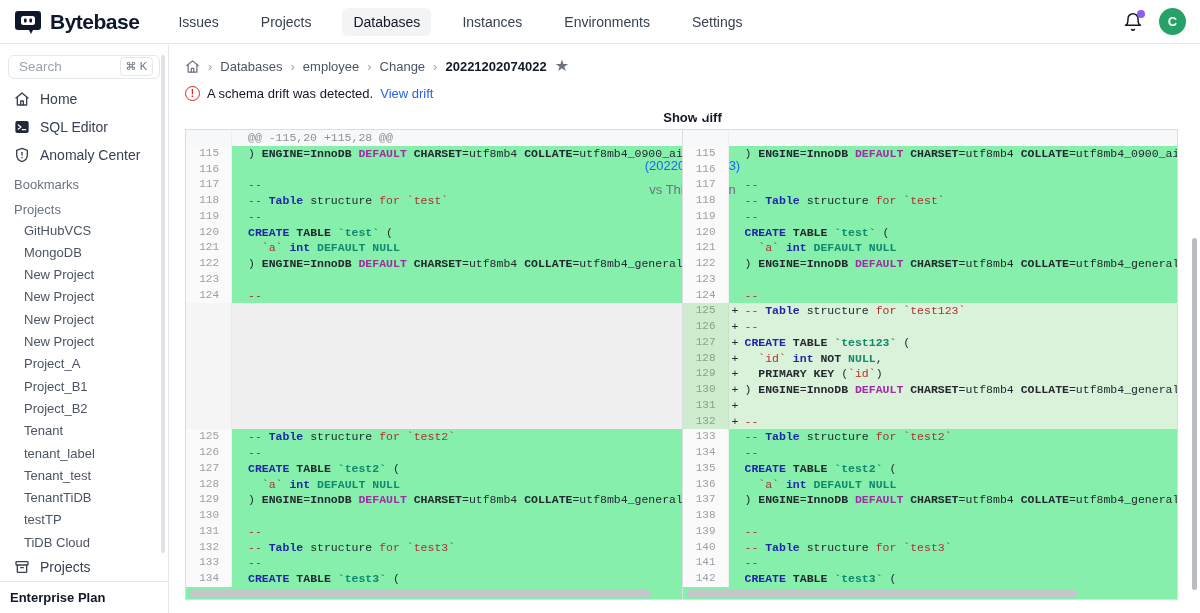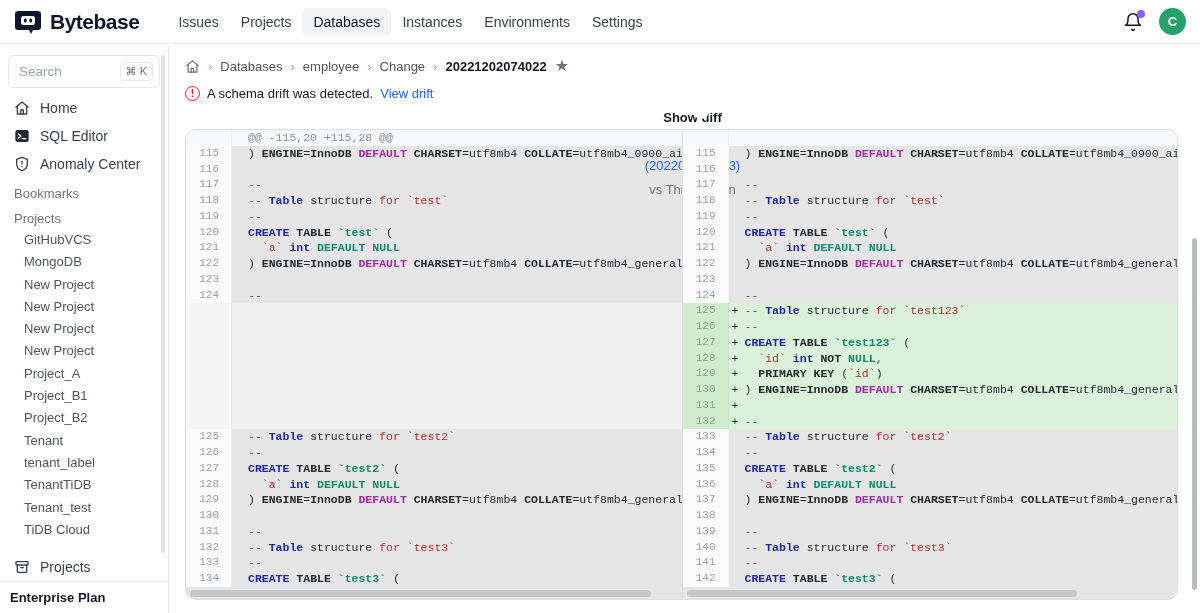--- a/index.html
+++ b/index.html
@@ -3,21 +3,21 @@
 <meta charset="utf-8">
 <style>
   * { margin:0; padding:0; box-sizing:border-box; }
   html,body { width:1200px; height:613px; overflow:hidden; background:#fff;
     font-family:"Liberation Sans", sans-serif; color:#1f2937; }
 
   
   .navbar { height:44px; border-bottom:1px solid #e5e7eb; display:flex; align-items:center; padding:0 14px; background:#fff; }
   .brand { display:flex; align-items:center; gap:8px; margin-right:28px; }
   .brand-name { font-size:21px; font-weight:bold; color:#0f172a; letter-spacing:-0.5px; }
-  .nav-items { display:flex; align-items:flex-start; gap:0; flex:1; }
+  .nav-items { display:flex; align-items:flex-start; gap:20px; flex:1; }
   .nav-item { font-size:14px; color:#374151; padding:6px 11px; border-radius:6px; cursor:pointer; }
   .nav-item.active { background:#f3f4f6; color:#111827; }
   .nav-right { display:flex; align-items:center; gap:16px; }
   .bell-wrap { position:relative; width:20px; height:20px; }
   .bell-dot { position:absolute; top:-2px; right:-2px; width:8px; height:8px; border-radius:50%; background:#8b5cf6; }
   .avatar { width:27px; height:27px; border-radius:50%; background:#26a269; color:#fff; font-size:13px; font-weight:bold; display:flex; align-items:center; justify-content:center; }
 
   
   .sidebar { position:absolute; top:45px; left:0; width:169px; bottom:0; border-right:1px solid #e5e7eb; background:#fff; display:flex; flex-direction:column; }
   .search-box { margin:10px 8px 6px 8px; height:33px; border:1px solid #e5e7eb; border-radius:6px; display:flex; align-items:center; padding:0 6px 0 10px; }
@@ -42,21 +42,21 @@
   .alert-ic { width:15px; height:15px; border:1.6px solid #dc2626; border-radius:50%; color:#dc2626; font-size:10px; font-weight:bold; display:flex; align-items:center; justify-content:center; }
   .alert-text { font-size:13px; font-weight:500; color:#111827; }
   .link { font-size:13px; color:#2563eb; cursor:pointer; }
   .toggle-row { display:flex; align-items:center; gap:9px; height:20px;flex-direction:column; }
   .toggle { width:37px; height:20px; border-radius:10px; background:#4f46e5; position:relative; cursor:pointer; }
   .toggle-knob { position:absolute; top:2px; right:2px; width:16px; height:16px; border-radius:50%; background:#fff; }
   .toggle-label { font-size:13px; font-weight:bold; color:#111827; }
   .muted { font-size:13px; color:#6b7280; }
 
   
-  .diff-box { margin-top:8px; margin-right:22px; border:1px solid #d8dee4; border-radius:11px; background:#e5e5e5; overflow:hidden; }
+  .diff-box { margin-top:8px; margin-right:22px; border:1px solid #d8dee4; border-radius:0; background:#86efac; overflow:hidden; }
   .diff-body { display:flex; }
   .dcol { width:50%; position:relative; overflow:hidden; padding-bottom:12px; }
   .dcol.right { border-left:1px solid #d8dee4; }
   .drow { display:flex; height:15.75px; line-height:15.75px; font-family:"Liberation Mono", monospace; font-size:11.5px; white-space:pre; }
   .gut { width:46px; flex:none; text-align:right; padding-right:12px; color:#9aa0a6; font-size:11px; background:#fafafa; border-right:1px solid #f0f0f0; }
   .mark { width:16px; flex:none; padding-left:3px; color:#24292f; }
   .code { flex:1; overflow:hidden; }
   .drow.meta { background:#f6f8fa; }
   .drow.meta .gut { background:#f6f8fa; border-right-color:#eee; }
   .drow.meta .code { color:#8a9199; }
@@ -160,22 +160,23 @@
       <div class="proj-item">MongoDB</div>
       <div class="proj-item">New Project</div>
       <div class="proj-item">New Project</div>
       <div class="proj-item">New Project</div>
       <div class="proj-item">New Project</div>
       <div class="proj-item">Project_A</div>
       <div class="proj-item">Project_B1</div>
       <div class="proj-item">Project_B2</div>
       <div class="proj-item">Tenant</div>
       <div class="proj-item">tenant_label</div>
+      <div class="proj-item">Tenant_test</div>
       <div class="proj-item">TenantTiDB</div>
-      <div class="proj-item">Tenant_test</div>
+      <div class="proj-item">testTP</div>
       <div class="proj-item">TiDB Cloud</div>
     </div>
 
   <div class="snav-item archive-row">
     <span class="ic">
       <svg width="16" height="16" viewBox="0 0 24 24" fill="none" stroke="#374151" stroke-width="2" stroke-linecap="round" stroke-linejoin="round">
           <rect x="3" y="4" width="18" height="5" rx="1"></rect>
           <path d="M5 9v10a1 1 0 0 0 1 1h12a1 1 0 0 0 1-1V9"></path>
           <path d="M10 13h4"></path>
         </svg>

